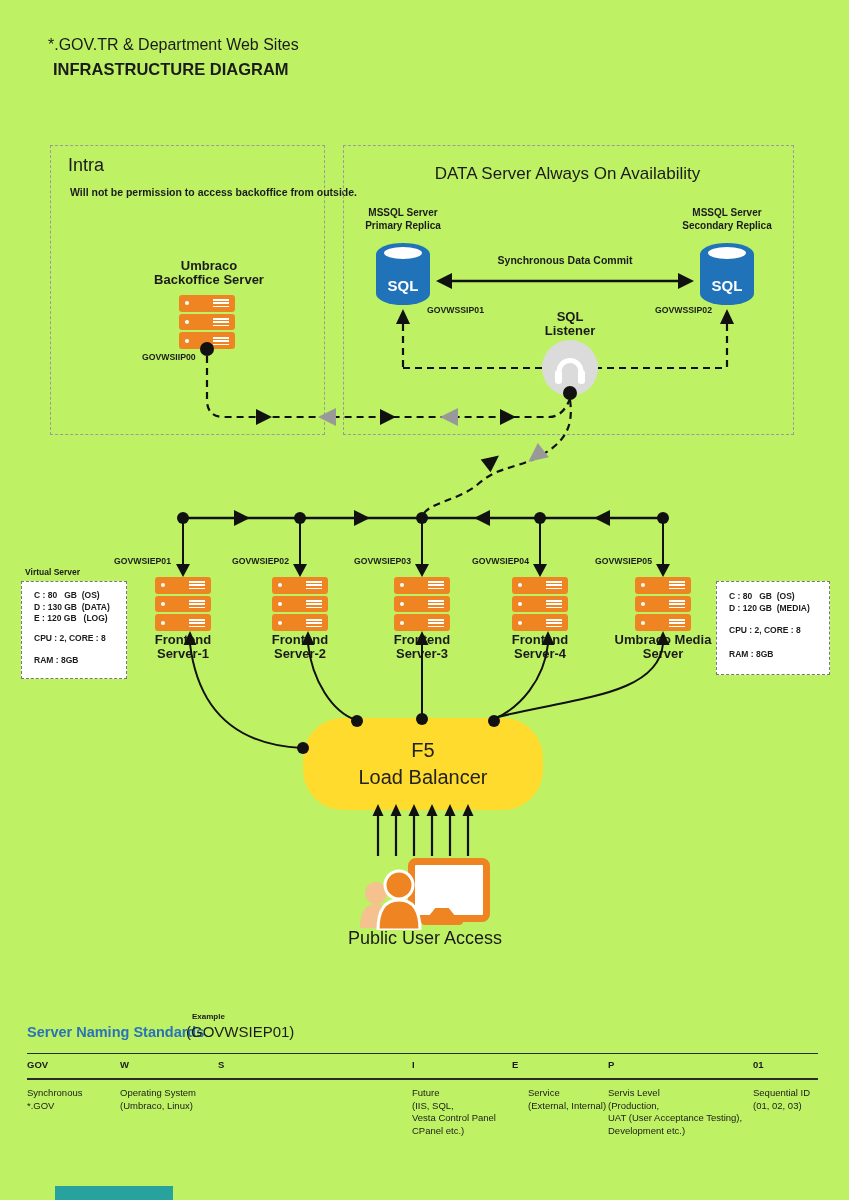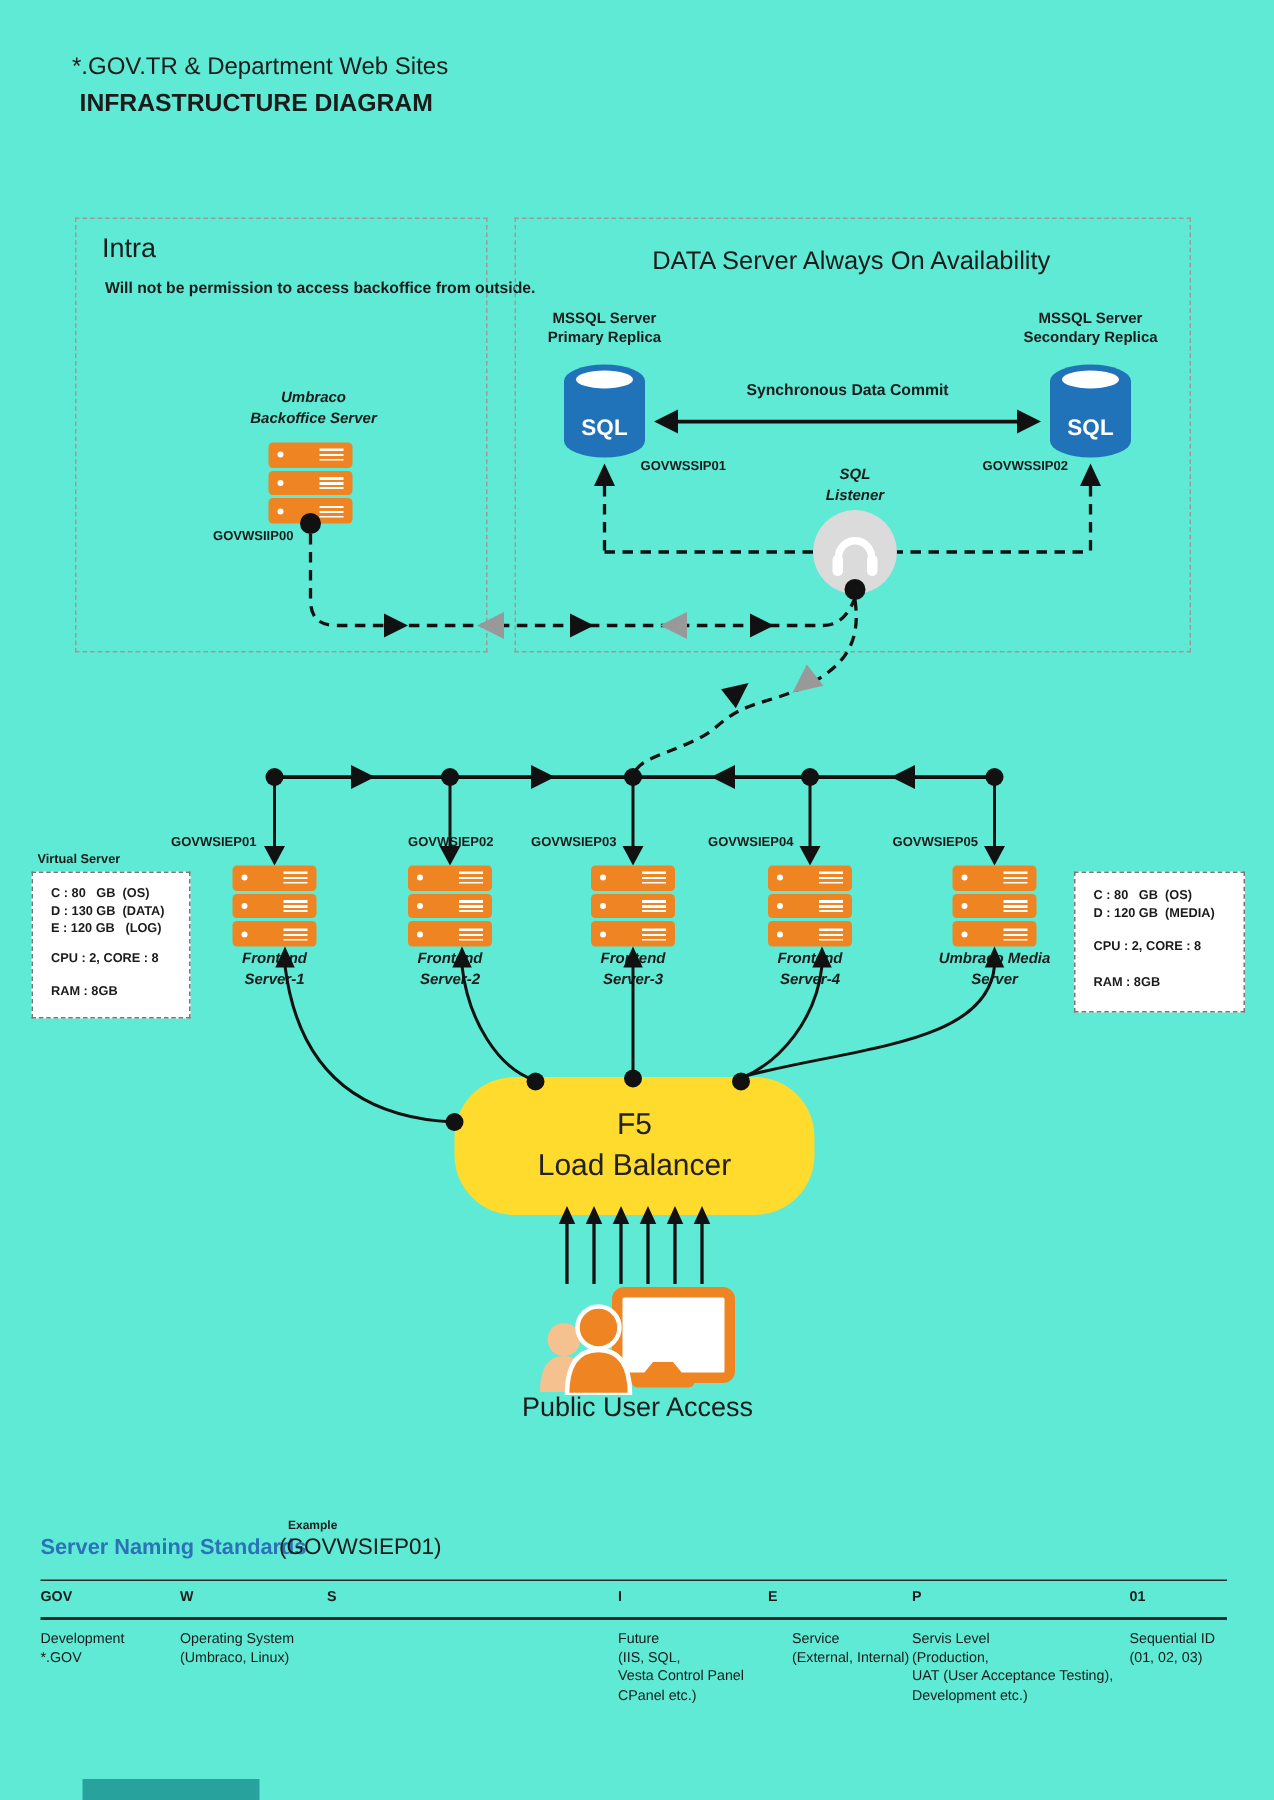--- a/index.html
+++ b/index.html
@@ -1,25 +1,25 @@
 <!DOCTYPE html>
 <html><head>
 <meta charset="utf-8">
 <style>
   html,body{margin:0;padding:0;background:#fff;}
   body{font-family:"Liberation Sans","DejaVu Sans",sans-serif;color:#1b1b1b;}
-  .canvas{position:relative;width:849px;height:1200px;background:#5eead4;overflow:hidden;}
+  .canvas{position:relative;width:849px;height:1200px;background:#bef264;overflow:hidden;}
   .c{position:absolute;}
   .tc{text-align:center;}
   .b{font-weight:700;}
   .dashbox{border:1px dashed #9b9b9b;}
   .specbox{border:1px dashed #777;background:#fff;}
   .spec-line{font-size:8.5px;font-weight:700;white-space:pre;line-height:11.5px;}
   .code{font-size:8.7px;font-weight:700;}
-  .small2{font-size:10px;line-height:13.5px;font-weight:700;font-style:italic;}
+  .small2{font-size:13px;line-height:13.5px;font-weight:700;}
   .layer{position:absolute;left:0;top:0;z-index:5;pointer-events:none;}
   .dash{stroke-dasharray:7 5;stroke-width:2.2;fill:none;}
   .srv{width:56px;height:54px;display:flex;flex-direction:column;gap:2px;}
   .srv i{position:relative;flex:1;background:#EE8522;border-radius:3px;}
   .srv i::before{content:"";position:absolute;left:6px;top:50%;margin-top:-2px;width:4px;height:4px;border-radius:50%;background:#fff;}
   .srv i::after{content:"";position:absolute;right:6px;top:50%;margin-top:-4px;width:16px;height:8px;
     background:repeating-linear-gradient(#fff 0 1.7px,transparent 1.7px 3.4px);}
   .cyl{width:54px;height:62px;background:#2173B9;border-radius:50%/18%;}
   .cyl::before{content:"";position:absolute;top:4px;left:8px;right:8px;height:12px;border-radius:50%;background:#fff;}
   .sqltxt{position:absolute;left:0;right:0;bottom:11px;text-align:center;color:#fff;font-weight:700;font-size:15px;}
@@ -76,21 +76,21 @@
   <div class="c tc b" style="left:465px;top:254px;width:200px;font-size:10.5px;">Synchronous Data Commit</div>
   <div class="c code" style="left:427px;top:305px;">GOVWSSIP01</div>
   <div class="c code" style="left:655px;top:305px;">GOVWSSIP02</div>
 
   <div class="c tc small2" style="left:520px;top:310px;width:100px;">
     <div>SQL</div>
     <div>Listener</div>
   </div>
 
   <div class="c code" style="left:114px;top:556px;">GOVWSIEP01</div>
-  <div class="c code" style="left:232px;top:556px;margin-left:40px;">GOVWSIEP02</div>
+  <div class="c code" style="left:232px;top:556px;">GOVWSIEP02</div>
   <div class="c code" style="left:354px;top:556px;">GOVWSIEP03</div>
   <div class="c code" style="left:472px;top:556px;">GOVWSIEP04</div>
   <div class="c code" style="left:595px;top:556px;">GOVWSIEP05</div>
 
   <div class="c srv" style="left:155px;top:577px;">
       <i></i>
       <i></i>
       <i></i>
     </div>
   <div class="c srv" style="left:272px;top:577px;">
@@ -180,21 +180,21 @@
 
   <div class="c tbl-head" style="left:27px;top:1059px;">GOV</div>
   <div class="c tbl-head" style="left:120px;top:1059px;">W</div>
   <div class="c tbl-head" style="left:218px;top:1059px;">S</div>
   <div class="c tbl-head" style="left:412px;top:1059px;">I</div>
   <div class="c tbl-head" style="left:512px;top:1059px;">E</div>
   <div class="c tbl-head" style="left:608px;top:1059px;">P</div>
   <div class="c tbl-head" style="left:753px;top:1059px;">01</div>
 
   <div class="c" style="left:27px;top:1087px;width:88px;">
-    <div class="tbl-line">Development</div>
+    <div class="tbl-line">Synchronous</div>
     <div class="tbl-line">*.GOV</div>
   </div>
   <div class="c" style="left:120px;top:1087px;width:95px;">
     <div class="tbl-line">Operating System</div>
     <div class="tbl-line">(Umbraco, Linux)</div>
   </div>
   <div class="c" style="left:412px;top:1087px;width:98px;">
     <div class="tbl-line">Future</div>
     <div class="tbl-line">(IIS, SQL,</div>
     <div class="tbl-line">Vesta Control Panel</div>

